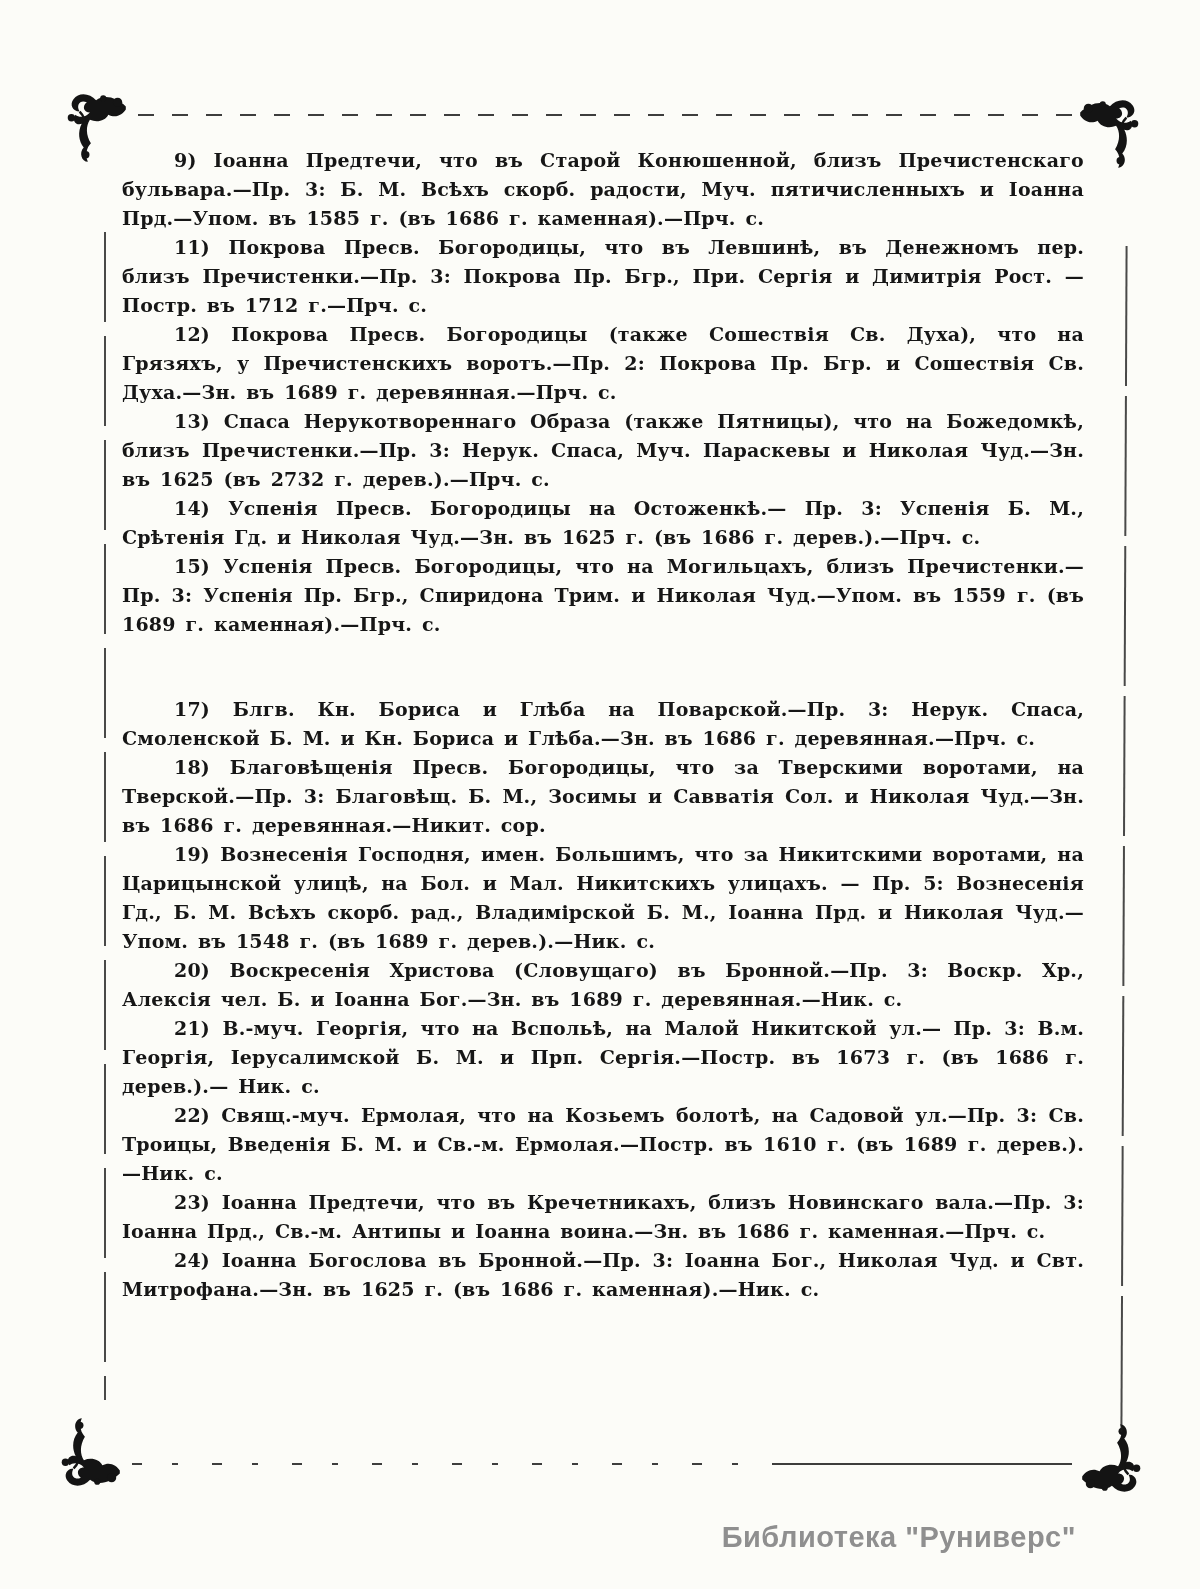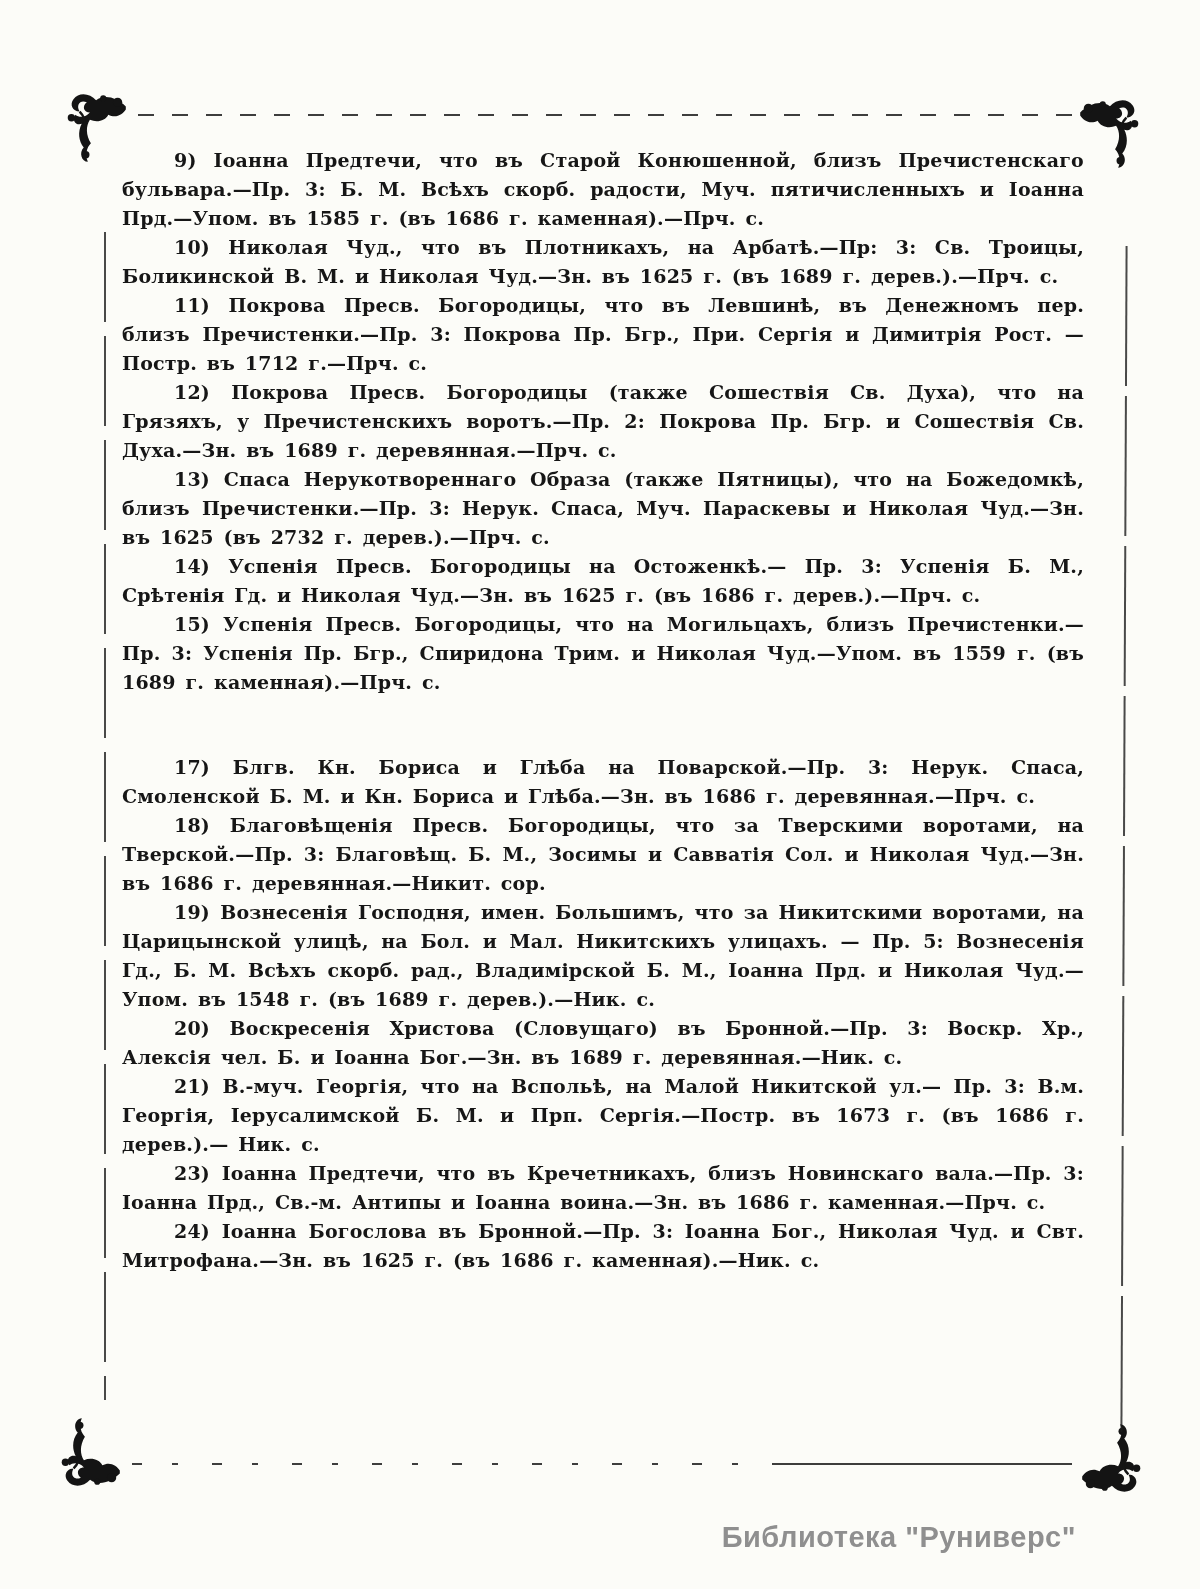--- a/index.html
+++ b/index.html
@@ -90,34 +90,34 @@
       </svg>
     </span>
   <div class="rule-h top"></div>
   <div class="rule-h bottom"></div>
   <div class="rule-v left"></div>
   <div class="rule-v right"></div>
 
   <div class="text-block" id="text-block">
       <div>
         <p>9) Іоанна Предтечи, что въ Старой Конюшенной, близъ Пречистенскаго бульвара.—Пр. 3: Б. М. Всѣхъ скорб. радости, Муч. пятичисленныхъ и Іоанна Прд.—Упом. въ 1585 г. (въ 1686 г. каменная).—Прч. с.</p>
-        <p>10) Николая Чуд., что въ Плотникахъ, на Арбатѣ.—Пр: 3: Св. Троицы, Боликинской В. М. и Николая Чуд.—Зн. въ 1625 г. (въ 1689 г. дерев.).—Прч. с.</p>
         <p>11) Покрова Пресв. Богородицы, что въ Левшинѣ, въ Денежномъ пер. близъ Пречистенки.—Пр. 3: Покрова Пр. Бгр., При. Сергія и Димитрія Рост. — Постр. въ 1712 г.—Прч. с.</p>
         <p>12) Покрова Пресв. Богородицы (также Сошествія Св. Духа), что на Грязяхъ, у Пречистенскихъ воротъ.—Пр. 2: Покрова Пр. Бгр. и Сошествія Св. Духа.—Зн. въ 1689 г. деревянная.—Прч. с.</p>
         <p>13) Спаса Нерукотвореннаго Образа (также Пятницы), что на Божедомкѣ, близъ Пречистенки.—Пр. 3: Нерук. Спаса, Муч. Параскевы и Николая Чуд.—Зн. въ 1625 (въ 2732 г. дерев.).—Прч. с.</p>
         <p>14) Успенія Пресв. Богородицы на Остоженкѣ.— Пр. 3: Успенія Б. М., Срѣтенія Гд. и Николая Чуд.—Зн. въ 1625 г. (въ 1686 г. дерев.).—Прч. с.</p>
         <p>15) Успенія Пресв. Богородицы, что на Могильцахъ, близъ Пречистенки.—Пр. 3: Успенія Пр. Бгр., Спиридона Трим. и Николая Чуд.—Упом. въ 1559 г. (въ 1689 г. каменная).—Прч. с.</p>
       </div>
       <div class="block-gap"></div>
       <div>
         <p>17) Блгв. Кн. Бориса и Глѣба на Поварской.—Пр. 3: Нерук. Спаса, Смоленской Б. М. и Кн. Бориса и Глѣба.—Зн. въ 1686 г. деревянная.—Прч. с.</p>
         <p>18) Благовѣщенія Пресв. Богородицы, что за Тверскими воротами, на Тверской.—Пр. 3: Благовѣщ. Б. М., Зосимы и Савватія Сол. и Николая Чуд.—Зн. въ 1686 г. деревянная.—Никит. сор.</p>
         <p>19) Вознесенія Господня, имен. Большимъ, что за Никитскими воротами, на Царицынской улицѣ, на Бол. и Мал. Никитскихъ улицахъ. — Пр. 5: Вознесенія Гд., Б. М. Всѣхъ скорб. рад., Владимірской Б. М., Іоанна Прд. и Николая Чуд.—Упом. въ 1548 г. (въ 1689 г. дерев.).—Ник. с.</p>
         <p>20) Воскресенія Христова (Словущаго) въ Бронной.—Пр. 3: Воскр. Хр., Алексія чел. Б. и Іоанна Бог.—Зн. въ 1689 г. деревянная.—Ник. с.</p>
         <p>21) В.-муч. Георгія, что на Вспольѣ, на Малой Никитской ул.— Пр. 3: В.м. Георгія, Іерусалимской Б. М. и Прп. Сергія.—Постр. въ 1673 г. (въ 1686 г. дерев.).— Ник. с.</p>
+        <p>22) Свящ.-муч. Ермолая, что на Козьемъ болотѣ, на Садовой ул.—Пр. 3: Св. Троицы, Введенія Б. М. и Св.-м. Ермолая.—Постр. въ 1610 г. (въ 1689 г. дерев.).—Ник. с.</p>
         <p>23) Іоанна Предтечи, что въ Кречетникахъ, близъ Новинскаго вала.—Пр. 3: Іоанна Прд., Св.-м. Антипы и Іоанна воина.—Зн. въ 1686 г. каменная.—Прч. с.</p>
         <p>24) Іоанна Богослова въ Бронной.—Пр. 3: Іоанна Бог., Николая Чуд. и Свт. Митрофана.—Зн. въ 1625 г. (въ 1686 г. каменная).—Ник. с.</p>
       </div>
     </div>
 
   <div class="watermark">Библиотека "Руниверс"</div>
 
 </div>
 
 </body></html>

